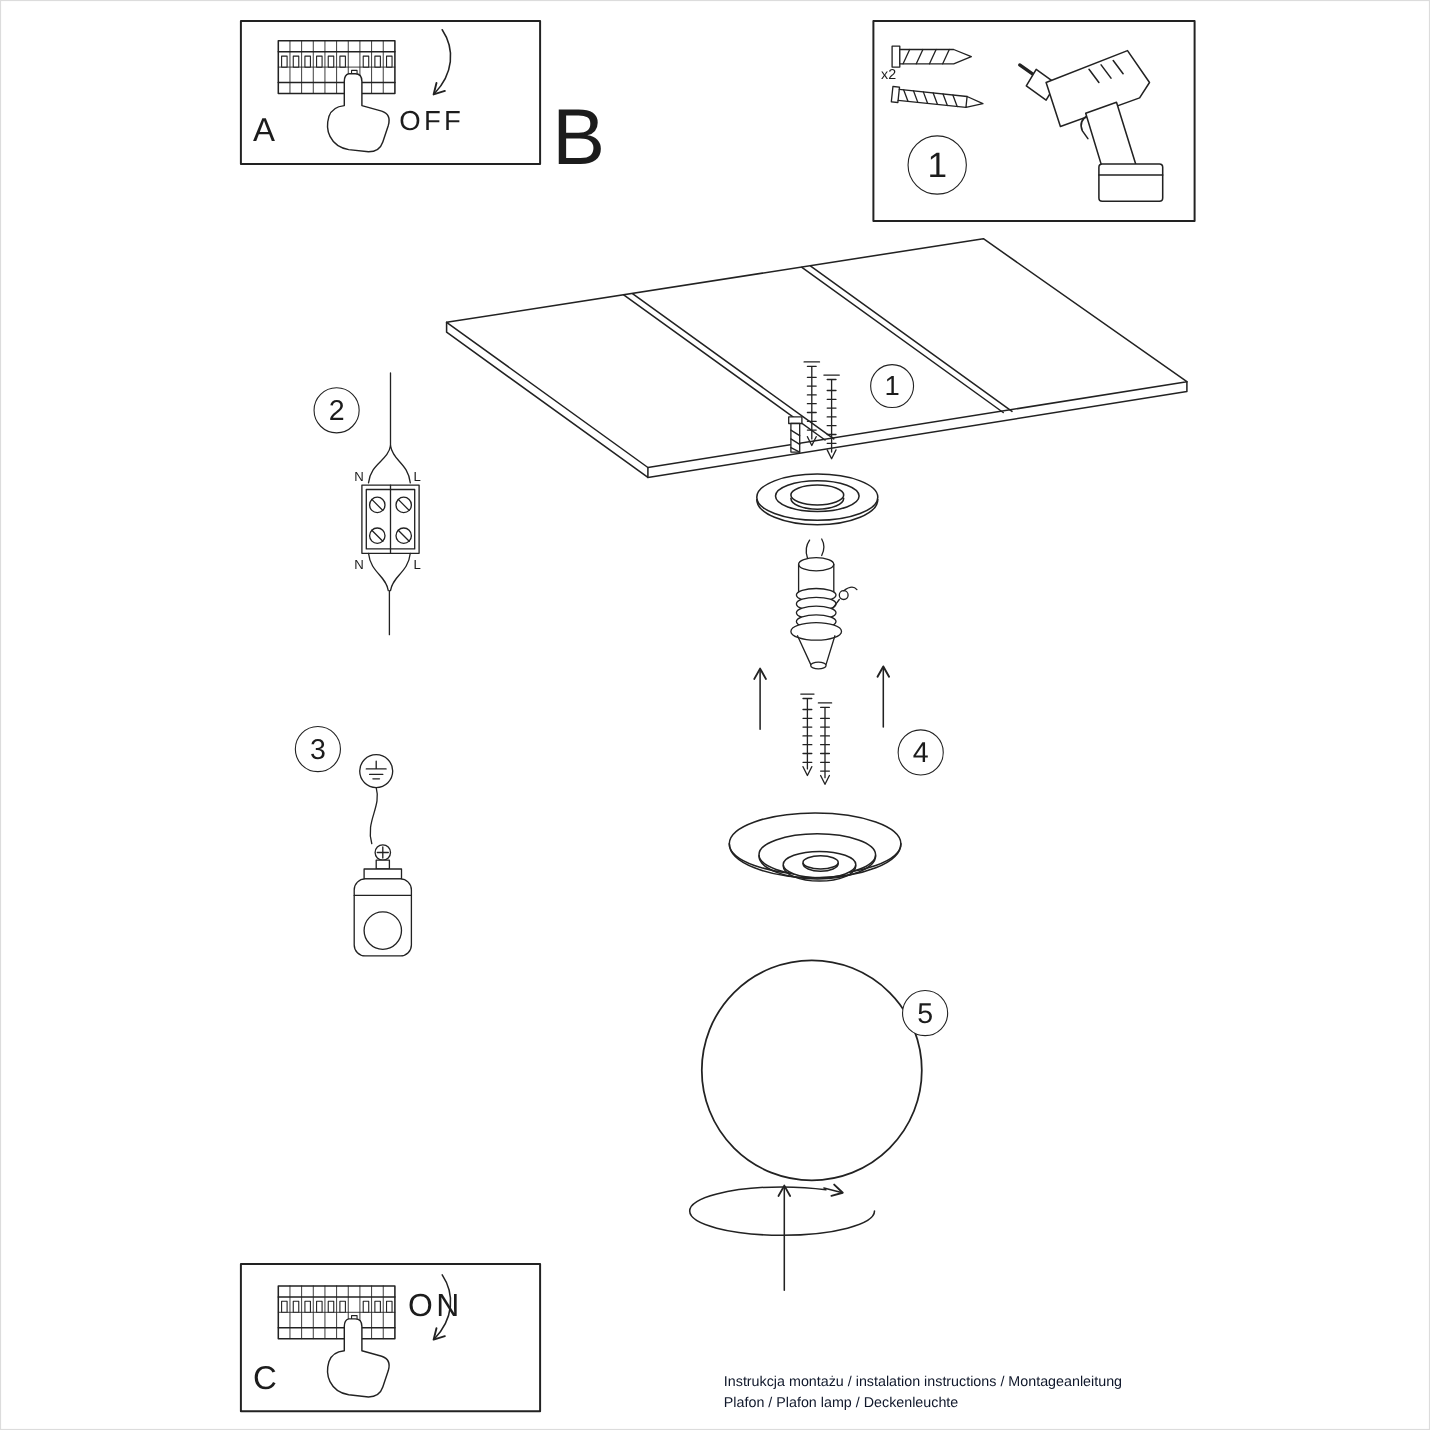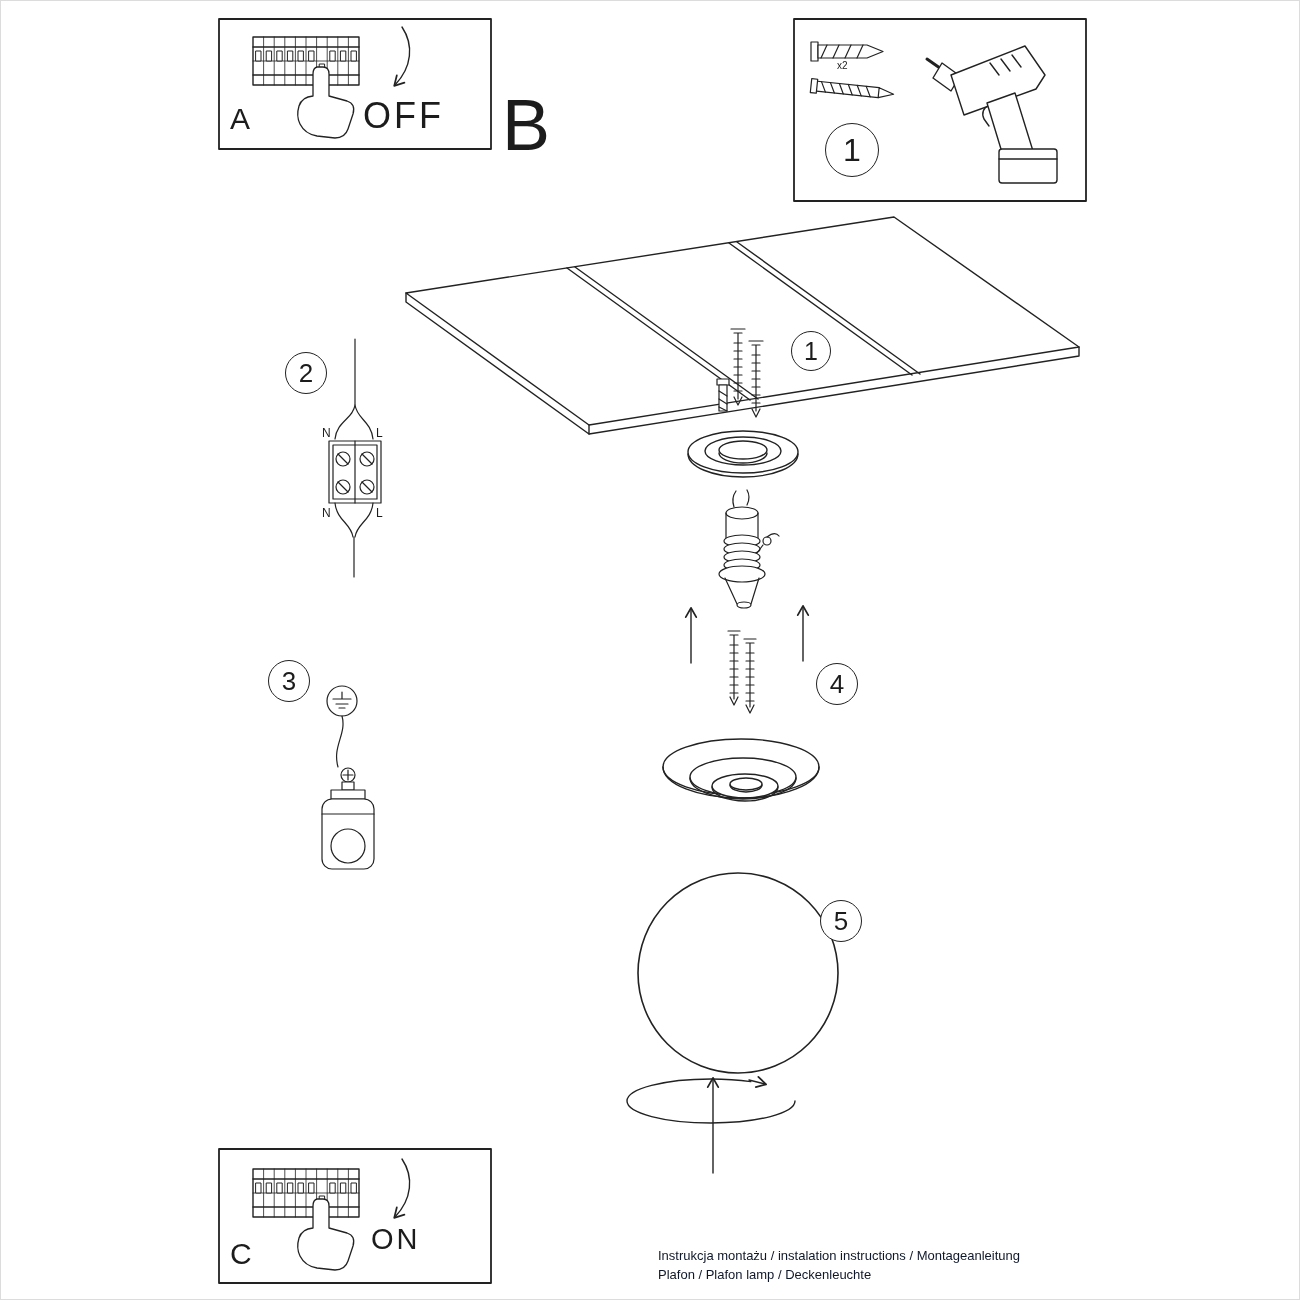--- a/index.html
+++ b/index.html
@@ -185,37 +185,37 @@
     <path d="M342 774 H352 M347 769 V779"></path>
     <rect x="341" y="781" width="12" height="8" fill="#fff"></rect>
     <rect x="330" y="789" width="34" height="9" fill="#fff"></rect>
     <rect x="321" y="798" width="52" height="70" rx="10" fill="#fff"></rect>
     <path d="M321 813 H373"></path>
     <circle cx="347" cy="845" r="17" fill="#fff"></circle>
   </g>
 </svg>
 
 <div class="lbl" style="left:229px;top:103px;font-size:30px">A</div>
-<div class="lbl ls3" style="left:362px;top:97px;font-size:36px">OFF</div>
+<div class="lbl ls3" style="left:362px;top:97px;font-size:25px">OFF</div>
 <div class="lbl" style="left:501px;top:88px;font-size:72px">B</div>
-<div class="lbl" style="left:836px;top:60px;font-size:10px">x2</div>
+<div class="lbl" style="left:800px;top:60px;font-size:13px">x2</div>
 
 <div class="circ" style="left:824px;top:122px;width:54px;height:54px;font-size:32px">1</div>
 <div class="circ" style="left:790px;top:330px;width:40px;height:40px;font-size:25px">1</div>
 <div class="circ" style="left:284px;top:351px;width:42px;height:42px;font-size:26px">2</div>
 <div class="circ" style="left:267px;top:659px;width:42px;height:42px;font-size:26px">3</div>
 <div class="circ" style="left:815px;top:662px;width:42px;height:42px;font-size:26px">4</div>
 <div class="circ" style="left:819px;top:899px;width:42px;height:42px;font-size:26px">5</div>
 
 <div class="lbl" style="left:321px;top:426px;font-size:12px">N</div>
 <div class="lbl" style="left:375px;top:426px;font-size:12px">L</div>
 <div class="lbl" style="left:321px;top:506px;font-size:12px">N</div>
 <div class="lbl" style="left:375px;top:506px;font-size:12px">L</div>
 
 <div class="lbl" style="left:229px;top:1238px;font-size:30px">C</div>
-<div class="lbl ls3" style="left:370px;top:1224px;font-size:29px">ON</div>
+<div class="lbl ls3" style="left:370px;top:1172px;font-size:29px">ON</div>
 
 <div class="footer">
   <div>Instrukcja montażu / instalation instructions / Montageanleitung</div>
   <div>Plafon / Plafon lamp / Deckenleuchte</div>
 </div>
 
 </div>
 
 </body></html>

